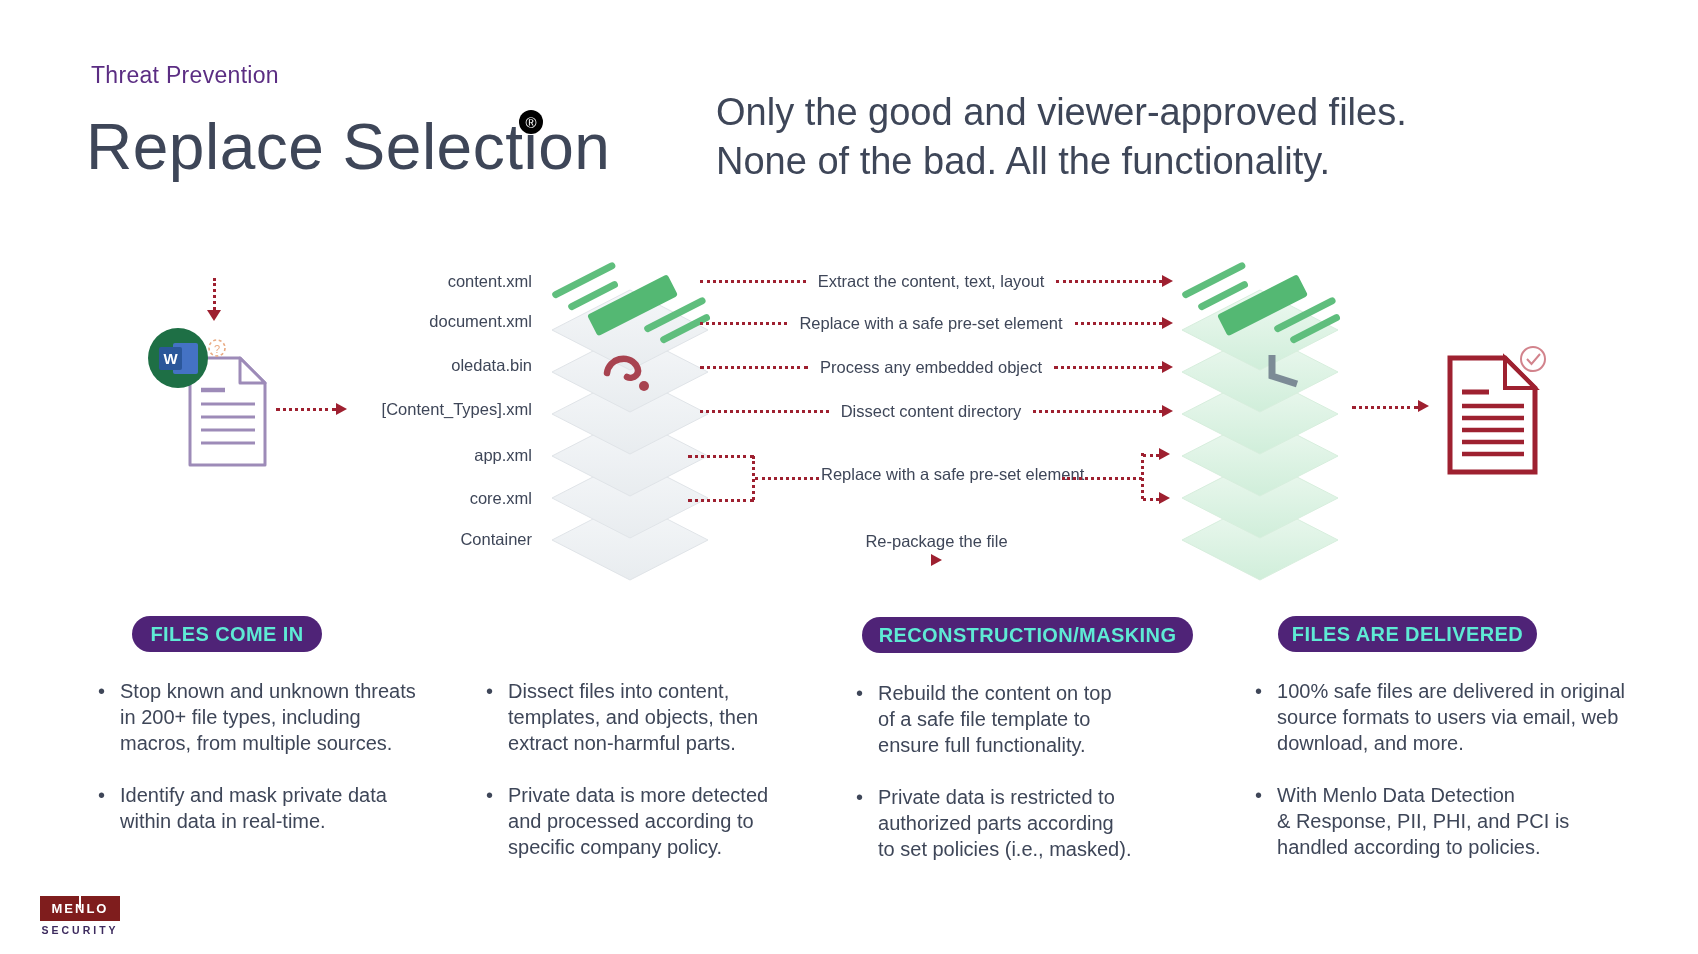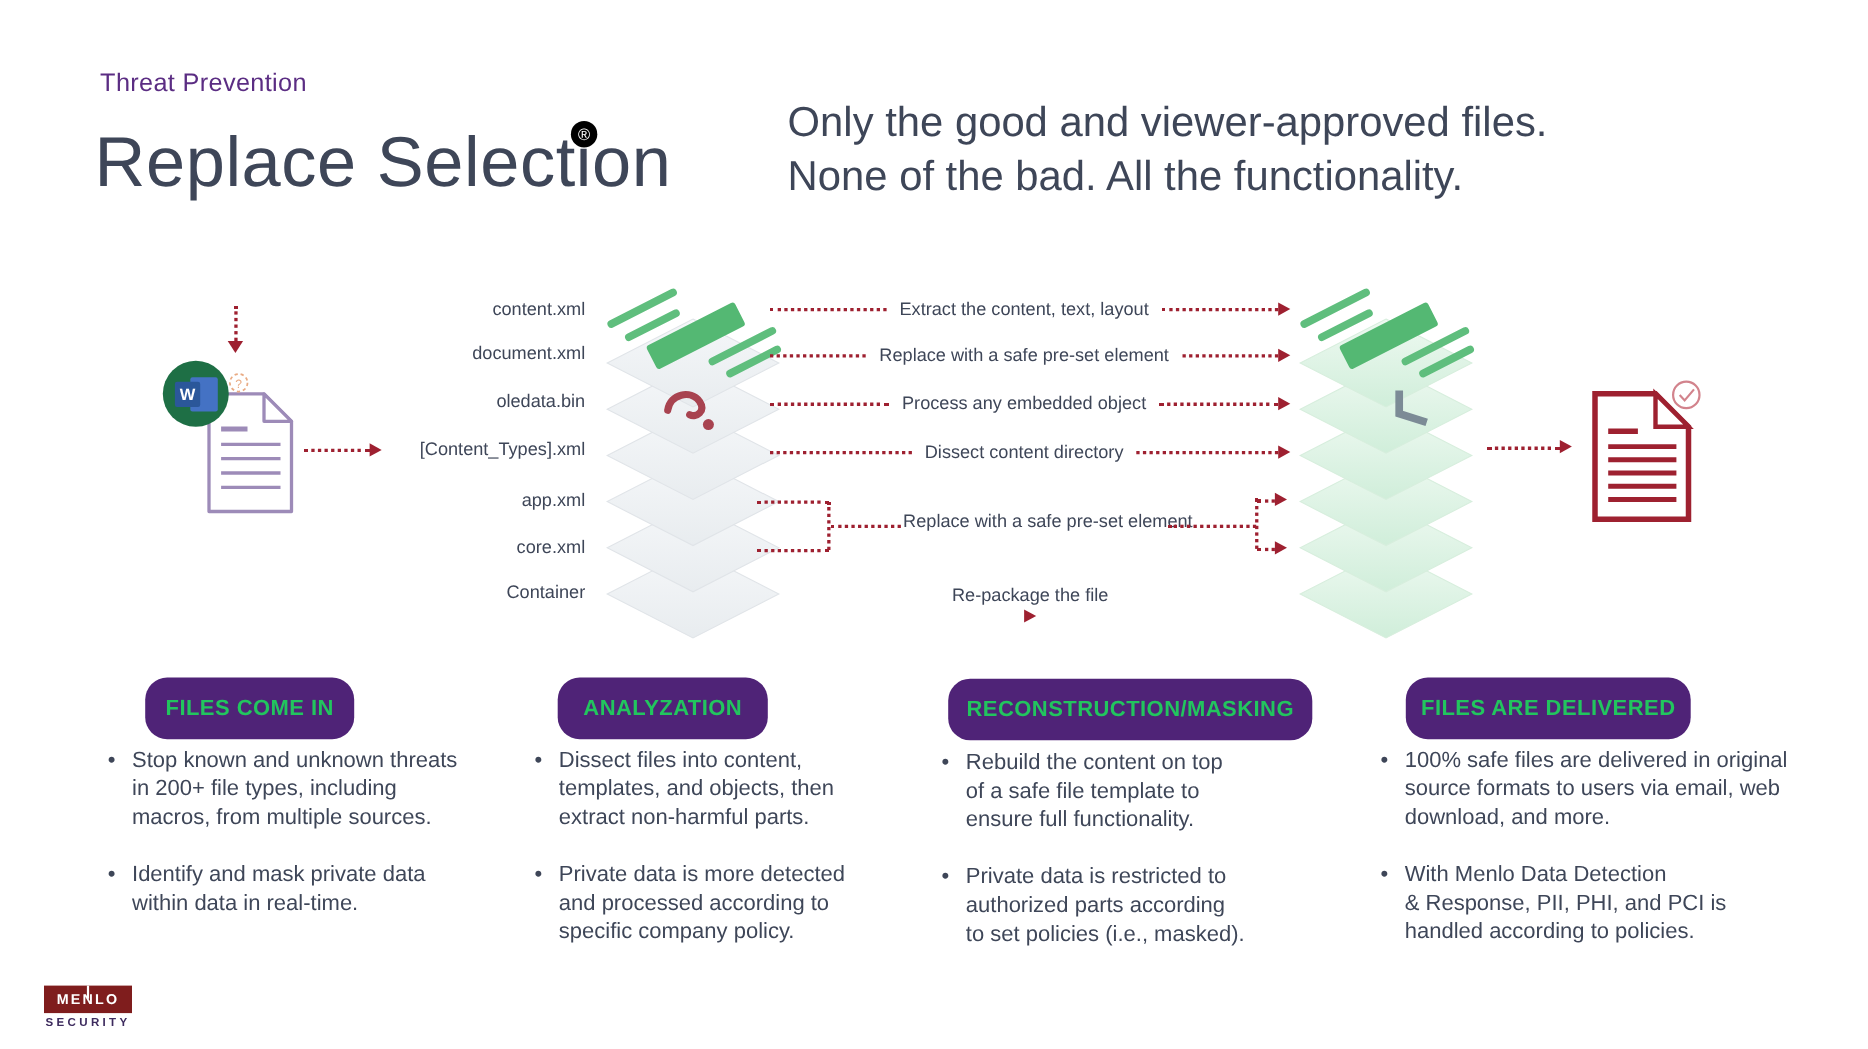--- a/index.html
+++ b/index.html
@@ -18,21 +18,21 @@
   .flabel{right:1166px;font-size:16.5px;color:var(--text);white-space:nowrap;}
   .steprow{position:absolute;left:700px;width:473px;height:24px;display:flex;align-items:center;}
   .dots{flex:1;height:0;border-top:3px dotted var(--red);}
   .vdots{width:0;border-left:3px dotted var(--red);position:absolute;}
   .hdots{height:0;border-top:3px dotted var(--red);position:absolute;}
   .steplabel{font-size:16.5px;color:var(--text);white-space:nowrap;padding:0 12px;}
   .arr{width:0;height:0;border-top:6px solid transparent;border-bottom:6px solid transparent;
        border-left:11px solid var(--red);}
   .arr-down{width:0;height:0;border-left:7px solid transparent;border-right:7px solid transparent;
        border-top:11px solid var(--red);}
-  .pill{height:56px;border-radius:20px;background:var(--pill);color:#22c55e;font-weight:bold;
+  .pill{height:36px;border-radius:20px;background:var(--pill);color:#5eead4;font-weight:bold;
         font-size:20px;display:flex;align-items:center;justify-content:center;letter-spacing:.4px;text-align:right;}
   .bullet{display:flex;gap:15px;margin-bottom:26px;}
   .bdot{font-size:20px;line-height:26px;color:var(--text);}
   .btxt{white-space:pre-line;font-size:20px;line-height:26px;color:var(--text);}
   .logo-box{width:80px;height:25px;background:#7f1d1d;color:#fff;display:flex;align-items:center;
             justify-content:center;font-weight:bold;font-size:13px;letter-spacing:2px;position:relative;}
   .logo-tick{position:absolute;left:39px;top:0;width:2px;height:12px;background:#fff;}
   .logo-sub{margin-top:3px;width:80px;text-align:center;font-size:10.5px;font-weight:bold;
             letter-spacing:3px;color:#3d2b5e;}
 </style>
@@ -192,21 +192,20 @@
     <line x1="19" y1="86" x2="81" y2="86" stroke="#9e2130" stroke-width="4.5"></line>
     <line x1="19" y1="98" x2="81" y2="98" stroke="#9e2130" stroke-width="4.5"></line>
     <line x1="19" y1="110" x2="81" y2="110" stroke="#9e2130" stroke-width="4.5"></line>
     <g>
       <circle cx="90" cy="15" r="12" fill="#fff" stroke="#d2838c" stroke-width="2"></circle>
       <path d="M84,15 l4.5,5 l8.5,-10" fill="none" stroke="#d2838c" stroke-width="2"></path>
     </g>
   </svg>
 
   <div class="abs pill" style="left:132px;top:616px;width:190px;">FILES COME IN</div>
-  <div class="abs pill" style="left:507px;top:616px;width:191px;">ANALYZATION</div>
   <div class="abs pill" style="left:862px;top:617px;width:331px;">RECONSTRUCTION/MASKING</div>
   <div class="abs pill" style="left:1278px;top:616px;width:259px;">FILES ARE DELIVERED</div>
 
   <div class="abs" style="left:98px;top:678px;width:370px;">
     <div class="bullet">
       <span class="bdot">•</span>
       <span class="btxt">Stop known and unknown threats
 in 200+ file types, including
 macros, from multiple sources.</span>
     </div>

